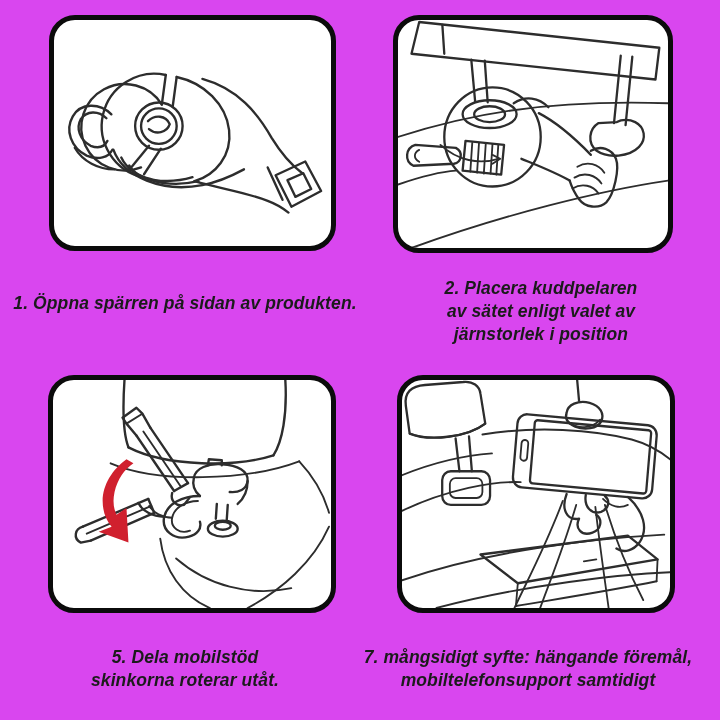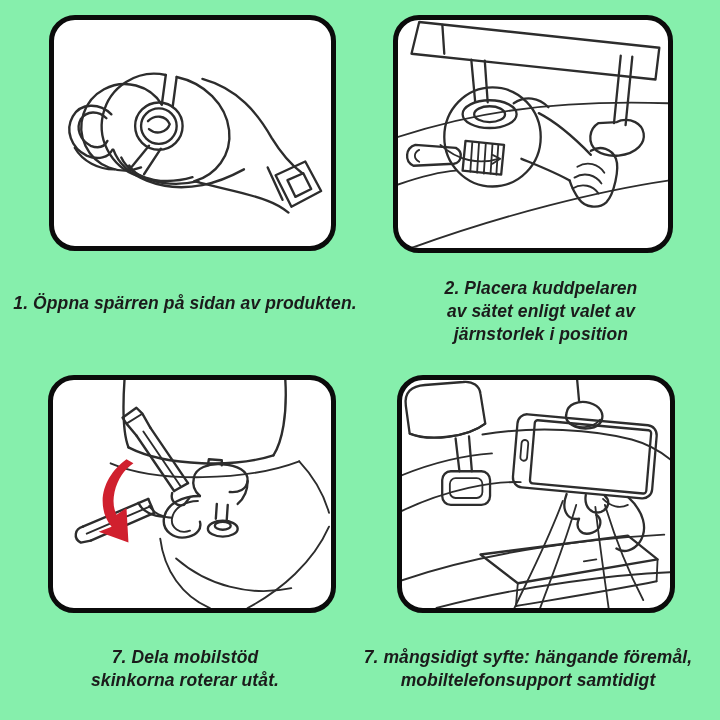--- a/index.html
+++ b/index.html
@@ -1,17 +1,17 @@
 <!DOCTYPE html>
 <html><head>
 <meta charset="utf-8">
 <style>
   html,body{margin:0;padding:0;background:#ffffff;}
   .sheet{
-    position:relative;width:720px;height:720px;background:#86efac;overflow:hidden;
+    position:relative;width:720px;height:720px;background:#d946ef;overflow:hidden;
     font-family:"Liberation Sans",sans-serif;
   }
   .panel{
     position:absolute;margin:0;box-sizing:border-box;background:#ffffff;
     border:5px solid #0b0b0b;border-radius:26px;overflow:hidden;
   }
   .panel svg{display:block;width:100%;height:100%;}
   .p1{left:49px;top:15px;width:287px;height:236px;}
   .p2{left:393px;top:15px;width:280px;height:238px;}
   .p3{left:48px;top:375px;width:288px;height:238px;}
@@ -160,21 +160,21 @@
         <path d="M30,148 L96,120"></path>
         <path d="M38,162 L102,134"></path>
         <path d="M34,155 L99,127" class="thin"></path>
         <path d="M30,148 C22,150 20,160 28,164 L38,162"></path>
         <path d="M96,120 L102,134"></path>
       </g>
 
       <path stroke="none" d="M74,80 C60,90 50,106 50,122 C50,132 53,141 59,148 L46,153 L76,164 L74,129 L64,136 C61,130 60,122 62,113 C65,100 72,90 81,84 Z" fill="#d0202e"></path>
     </svg>
   </figure>
-  <figcaption class="caption c3">7. Dela mobilstöd
+  <figcaption class="caption c3">5. Dela mobilstöd
 skinkorna roterar utåt.</figcaption>
 
   <figure class="panel p4">
     <svg viewBox="0 0 280 230" preserveAspectRatio="none">
       <g class="line">
 
         <path d="M4,26 C2,12 10,6 24,5 L64,2 C74,1 81,6 82,14 L87,44 C68,58 28,62 8,54 Z"></path>
         <path d="M8,54 C30,62 68,58 87,44" class="thin"></path>
         <path d="M56,59 L60,92"></path>
         <path d="M70,57 L73,92"></path>

